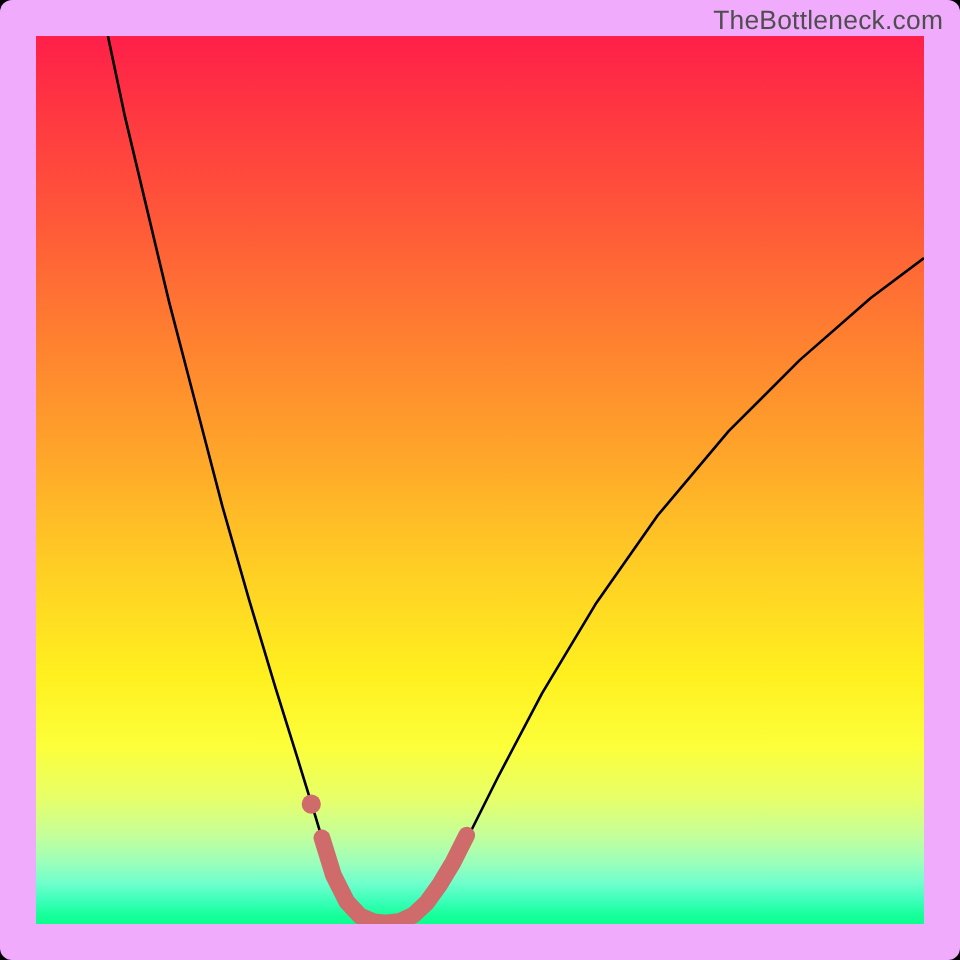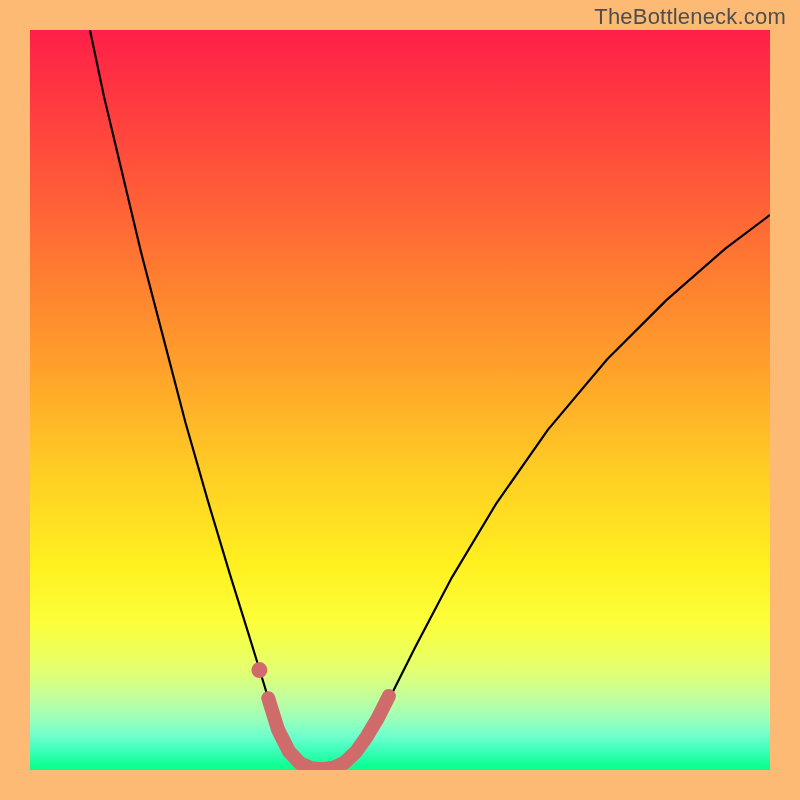--- a/index.html
+++ b/index.html
@@ -10,21 +10,22 @@
     overflow: hidden;
     background: #000;
     font-family: Arial, Helvetica, sans-serif;
   }
   .frame {
     position: absolute;
     top: 0;
     left: 0;
     width: 800px;
     height: 800px;
-    background: #fdba74;
+    background: #f0abfc;
+    border-radius: 10px;
   }
   .watermark {
     position: absolute;
     top: 4px;
     right: 14px;
     color: #4e4e4e;
     font-size: 22px;
     font-weight: 400;
     letter-spacing: 0.2px;
     z-index: 10;

